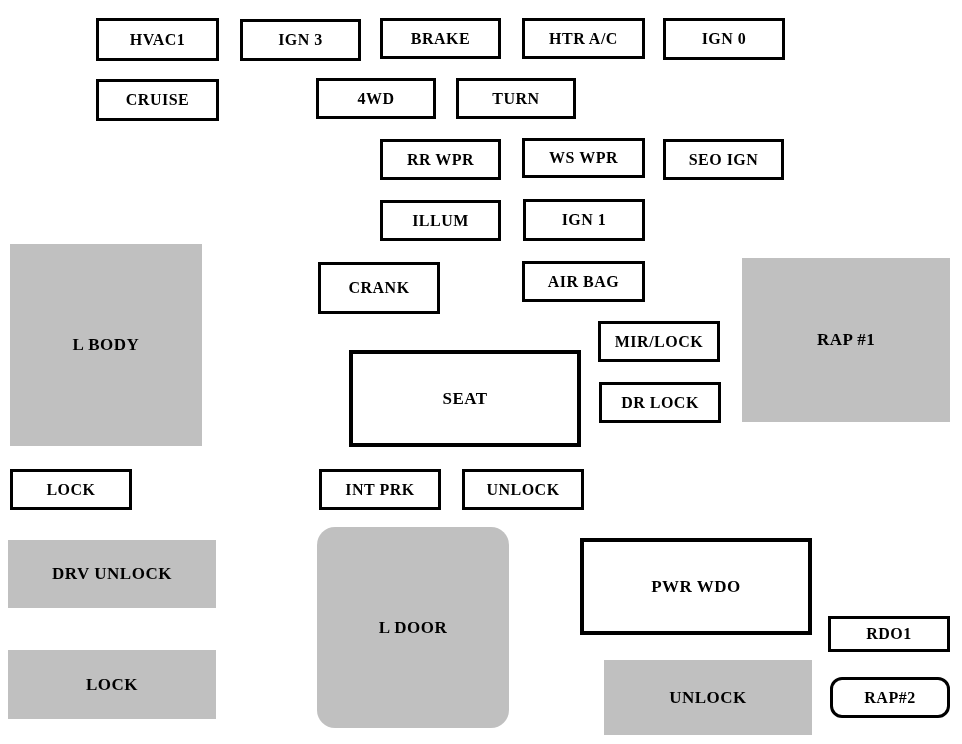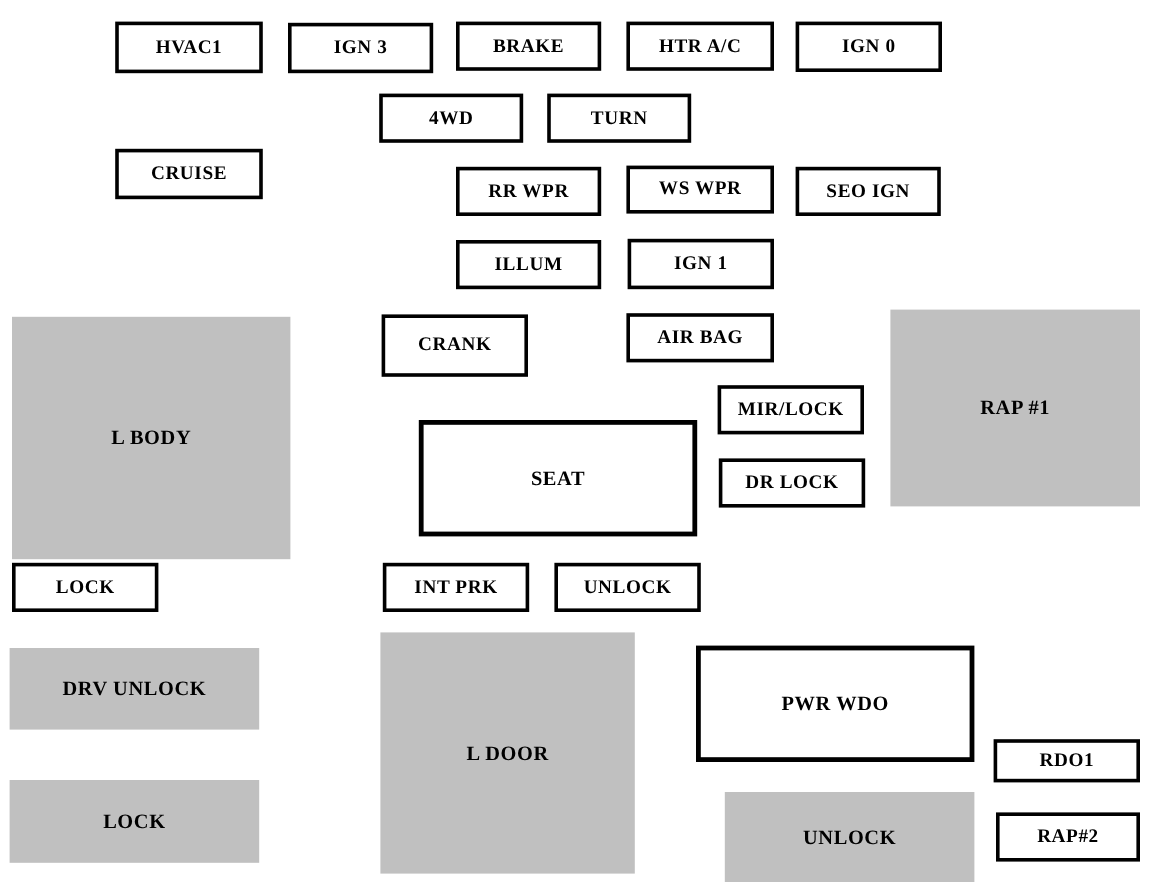--- a/index.html
+++ b/index.html
@@ -46,47 +46,47 @@
 <body>
 
 <div class="stage">
 
   <div class="box outlined" style="left:96px; top:18px; width:123px; height:43px;">HVAC1</div>
   <div class="box outlined" style="left:240px; top:19px; width:121px; height:42px;">IGN 3</div>
   <div class="box outlined" style="left:380px; top:18px; width:121px; height:41px;">BRAKE</div>
   <div class="box outlined" style="left:522px; top:18px; width:123px; height:41px;">HTR A/C</div>
   <div class="box outlined" style="left:663px; top:18px; width:122px; height:42px;">IGN 0</div>
 
-  <div class="box outlined" style="left:96px; top:79px; width:123px; height:42px;margin-top:45px;">CRUISE</div>
+  <div class="box outlined" style="left:96px; top:79px; width:123px; height:42px;">CRUISE</div>
   <div class="box outlined" style="left:316px; top:78px; width:120px; height:41px;">4WD</div>
   <div class="box outlined" style="left:456px; top:78px; width:120px; height:41px;">TURN</div>
 
   <div class="box outlined" style="left:380px; top:139px; width:121px; height:41px;">RR WPR</div>
   <div class="box outlined" style="left:522px; top:138px; width:123px; height:40px;">WS WPR</div>
   <div class="box outlined" style="left:663px; top:139px; width:121px; height:41px;">SEO IGN</div>
 
   <div class="box outlined" style="left:380px; top:200px; width:121px; height:41px;">ILLUM</div>
   <div class="box outlined" style="left:523px; top:199px; width:122px; height:42px;">IGN 1</div>
 
   <div class="box outlined" style="left:318px; top:262px; width:122px; height:52px;">CRANK</div>
   <div class="box outlined" style="left:522px; top:261px; width:123px; height:41px;">AIR BAG</div>
 
-  <div class="box gray big-label" style="left:10px; top:264px; width:232px; height:202px;">L BODY</div>
+  <div class="box gray big-label" style="left:10px; top:244px; width:192px; height:202px;">L BODY</div>
   <div class="box gray big-label" style="left:742px; top:258px; width:208px; height:164px;">RAP #1</div>
 
   <div class="box outlined" style="left:598px; top:321px; width:122px; height:41px;">MIR/LOCK</div>
   <div class="box outlined thick big-label" style="left:349px; top:350px; width:232px; height:97px;">SEAT</div>
   <div class="box outlined" style="left:599px; top:382px; width:122px; height:41px;">DR LOCK</div>
 
   <div class="box outlined" style="left:10px; top:469px; width:122px; height:41px;">LOCK</div>
   <div class="box outlined" style="left:319px; top:469px; width:122px; height:41px;">INT PRK</div>
   <div class="box outlined" style="left:462px; top:469px; width:122px; height:41px;">UNLOCK</div>
 
   <div class="box gray big-label" style="left:8px; top:540px; width:208px; height:68px;">DRV UNLOCK</div>
-  <div class="box gray big-label" style="left:317px; top:527px; width:212px; height:201px;">L DOOR</div>
+  <div class="box gray big-label" style="left:317px; top:527px; width:192px; height:201px;border-radius:18px;">L DOOR</div>
   <div class="box outlined thick big-label" style="left:580px; top:538px; width:232px; height:97px;">PWR WDO</div>
 
   <div class="box outlined" style="left:828px; top:616px; width:122px; height:36px;">RDO1</div>
   <div class="box gray big-label" style="left:8px; top:650px; width:208px; height:69px;">LOCK</div>
   <div class="box gray big-label" style="left:604px; top:660px; width:208px; height:75px;">UNLOCK</div>
-  <div class="box outlined" style="left:830px; top:677px; width:120px; height:41px;">RAP#2</div>
+  <div class="box outlined" style="left:830px; top:677px; width:120px; height:41px;border-radius:12px;">RAP#2</div>
 
 </div>
 
 </body></html>

